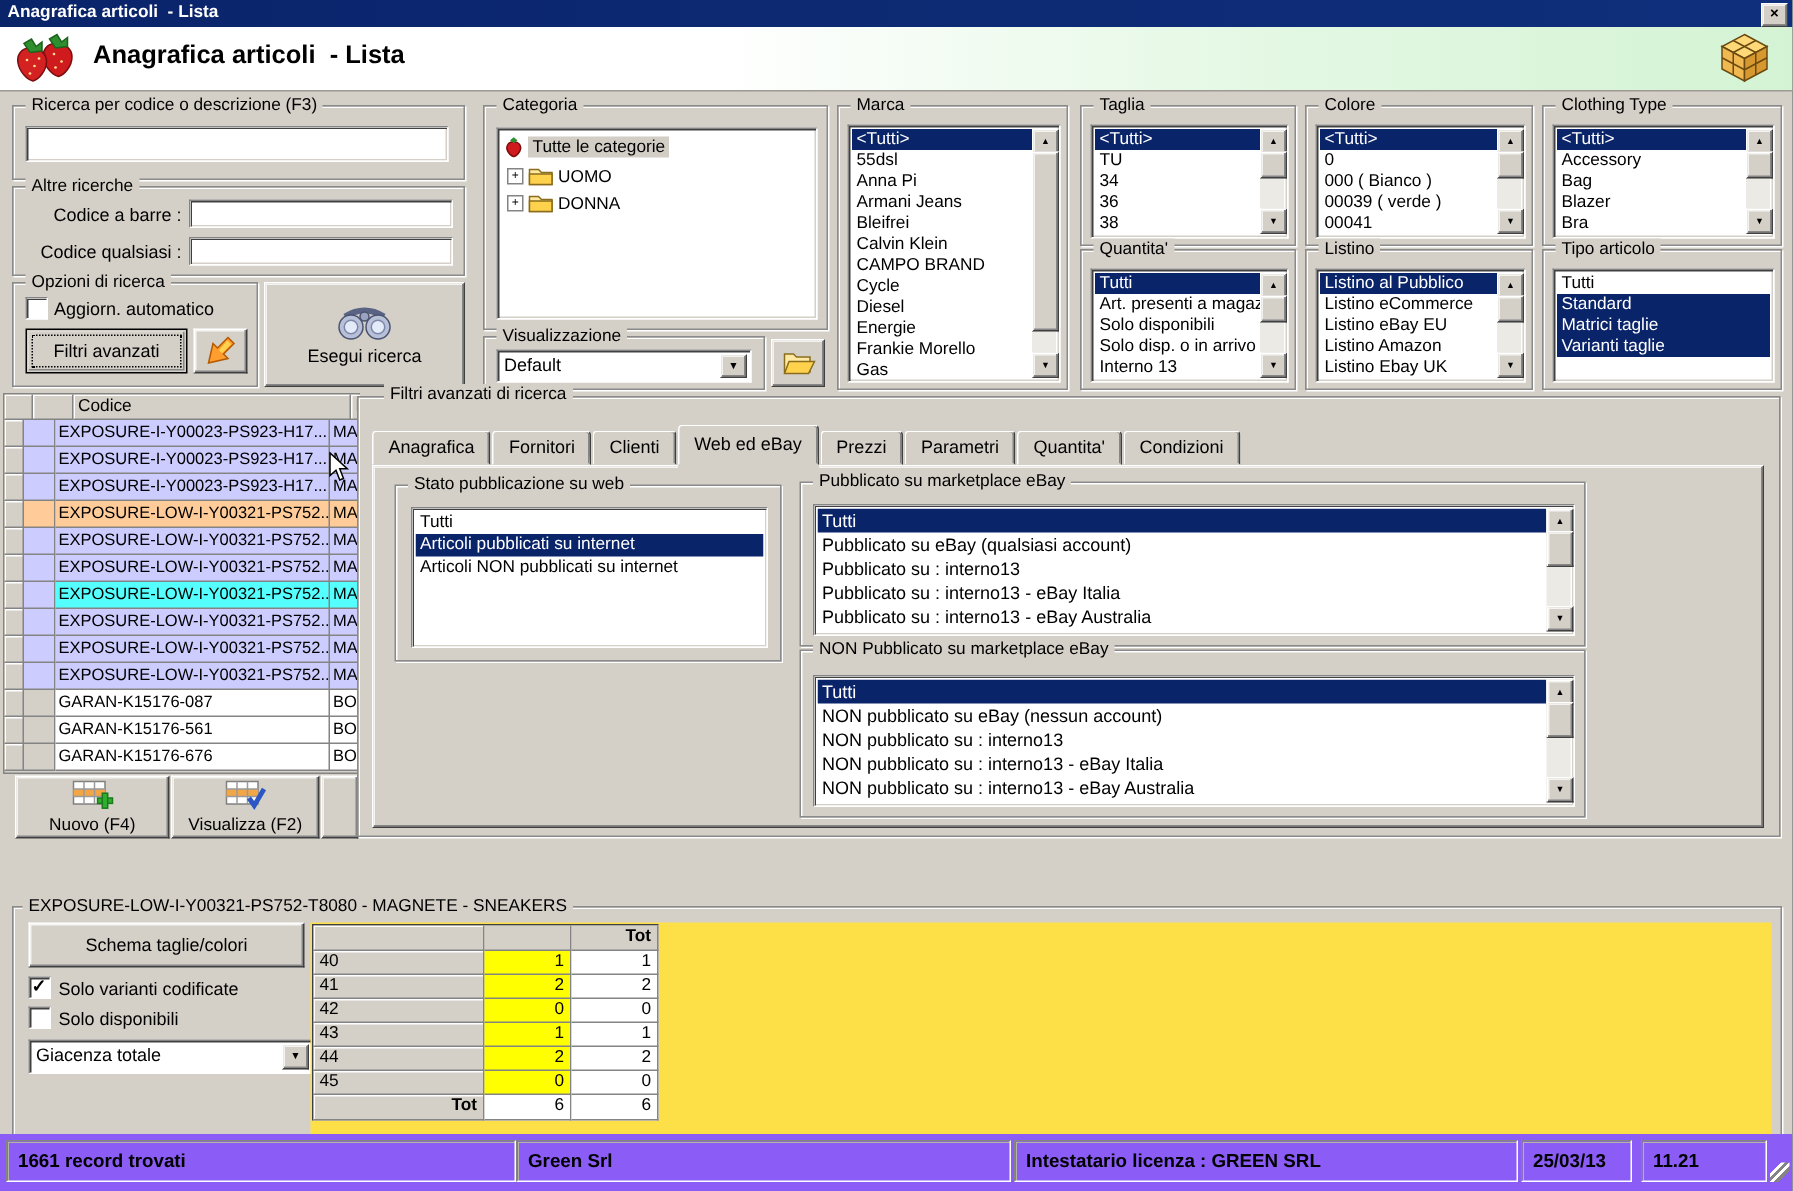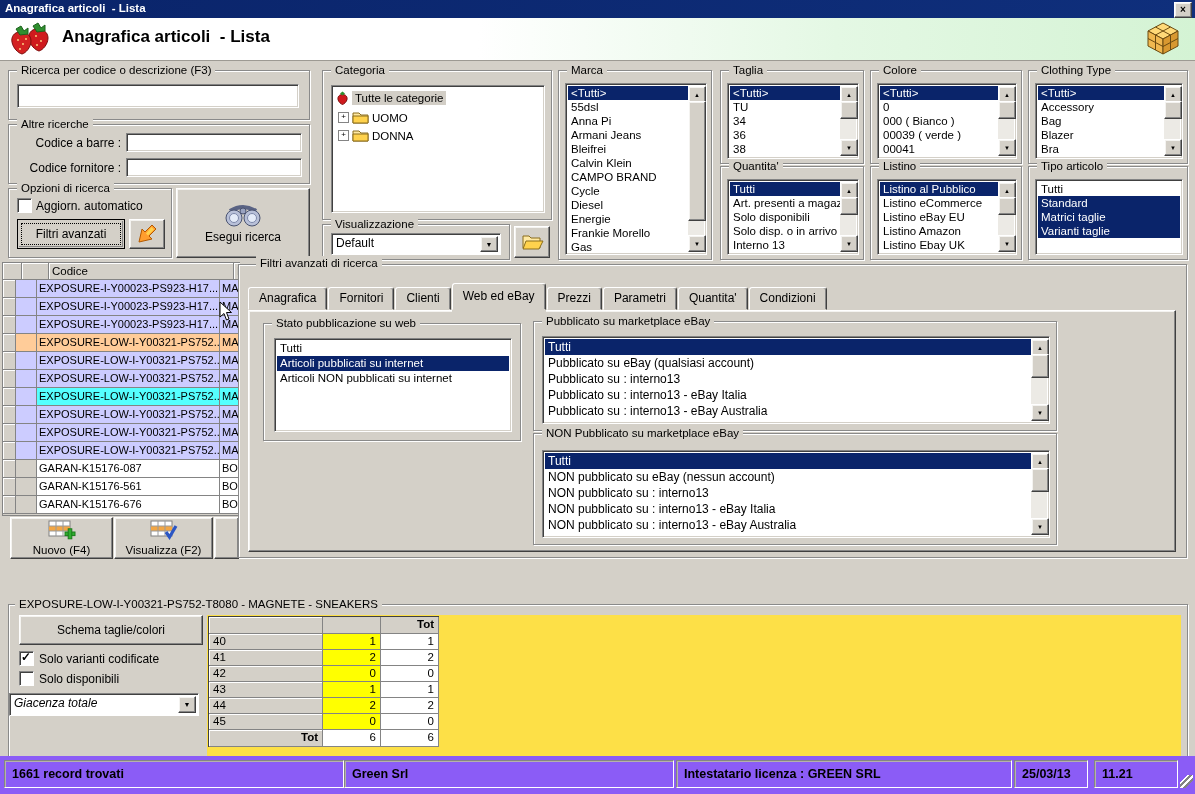--- a/index.html
+++ b/index.html
@@ -121,21 +121,21 @@
 
   <div class="gb" style="left:8px;top:70px;width:300px;height:48px;">
     <span class="gb-label">Ricerca per codice o descrizione (F3)</span>
     <input class="txt" style="left: 8px; top: 13px; width: 272px; height: 22px;" value="">
   </div>
 
   <div class="gb" style="left:8px;top:124px;width:300px;height:58px;">
     <span class="gb-label">Altre ricerche</span>
     <span style="position:absolute;left:0;top:11px;width:112px;text-align:right;font-size:12px;">Codice a barre :</span>
     <input class="txt" style="left: 117px; top: 8px; width: 166px; height: 17px;" value="">
-    <span style="position:absolute;left:0;top:36px;width:112px;text-align:right;font-size:12px;">Codice fornitore :</span>
+    <span style="position:absolute;left:0;top:36px;width:112px;text-align:right;font-size:12px;">Codice qualsiasi :</span>
     <input class="txt" style="left: 117px; top: 33px; width: 166px; height: 17px;" value="">
   </div>
 
   <div class="gb" style="left:8px;top:188px;width:162px;height:68px;">
     <span class="gb-label">Opzioni di ricerca</span>
     <span class="cb" style="left:8px;top:9px;"></span>
     <span class="cb-label" style="left:27px;top:10px;font-size:12px;">Aggiorn. automatico</span>
     <div class="btn raised btn-default" style="left:8px;top:30px;width:106px;height:28px;">
       <span style="font-size:12px;">Filtri avanzati</span>
     </div>
@@ -513,21 +513,21 @@
 
     <div class="btn raised" style="left:10px;top:10px;width:182px;height:28px;">
       <span style="font-size:12px;">Schema taglie/colori</span>
     </div>
 
     <span class="cb checked" style="left:10px;top:46px;"></span>
     <span class="cb-label" style="left:30px;top:47px;font-size:12px;">Solo varianti codificate</span>
     <span class="cb" style="left:10px;top:66px;"></span>
     <span class="cb-label" style="left:30px;top:67px;font-size:12px;">Solo disponibili</span>
 
-    <div class="dd" style="left:0;top:88px;width:188px;height:21px;font-style:italic;">
+    <div class="dd" style="left:10px;top:88px;width:188px;height:21px;">
       <span class="dd-val">Giacenza totale</span>
       <span class="dd-btn raised">▼</span>
     </div>
 
     <div style="position:absolute;left:198px;top:10px;width:974px;height:164px;background:#fde047;">
       <div class="sgrid">
           <div class="sgrow hdr2">
             <div class="sgc l"></div>
             <div class="sgc q" style="background: rgb(212, 208, 200);"></div>
             <div class="sgc t" style="background: rgb(212, 208, 200); font-weight: bold;">Tot</div>

